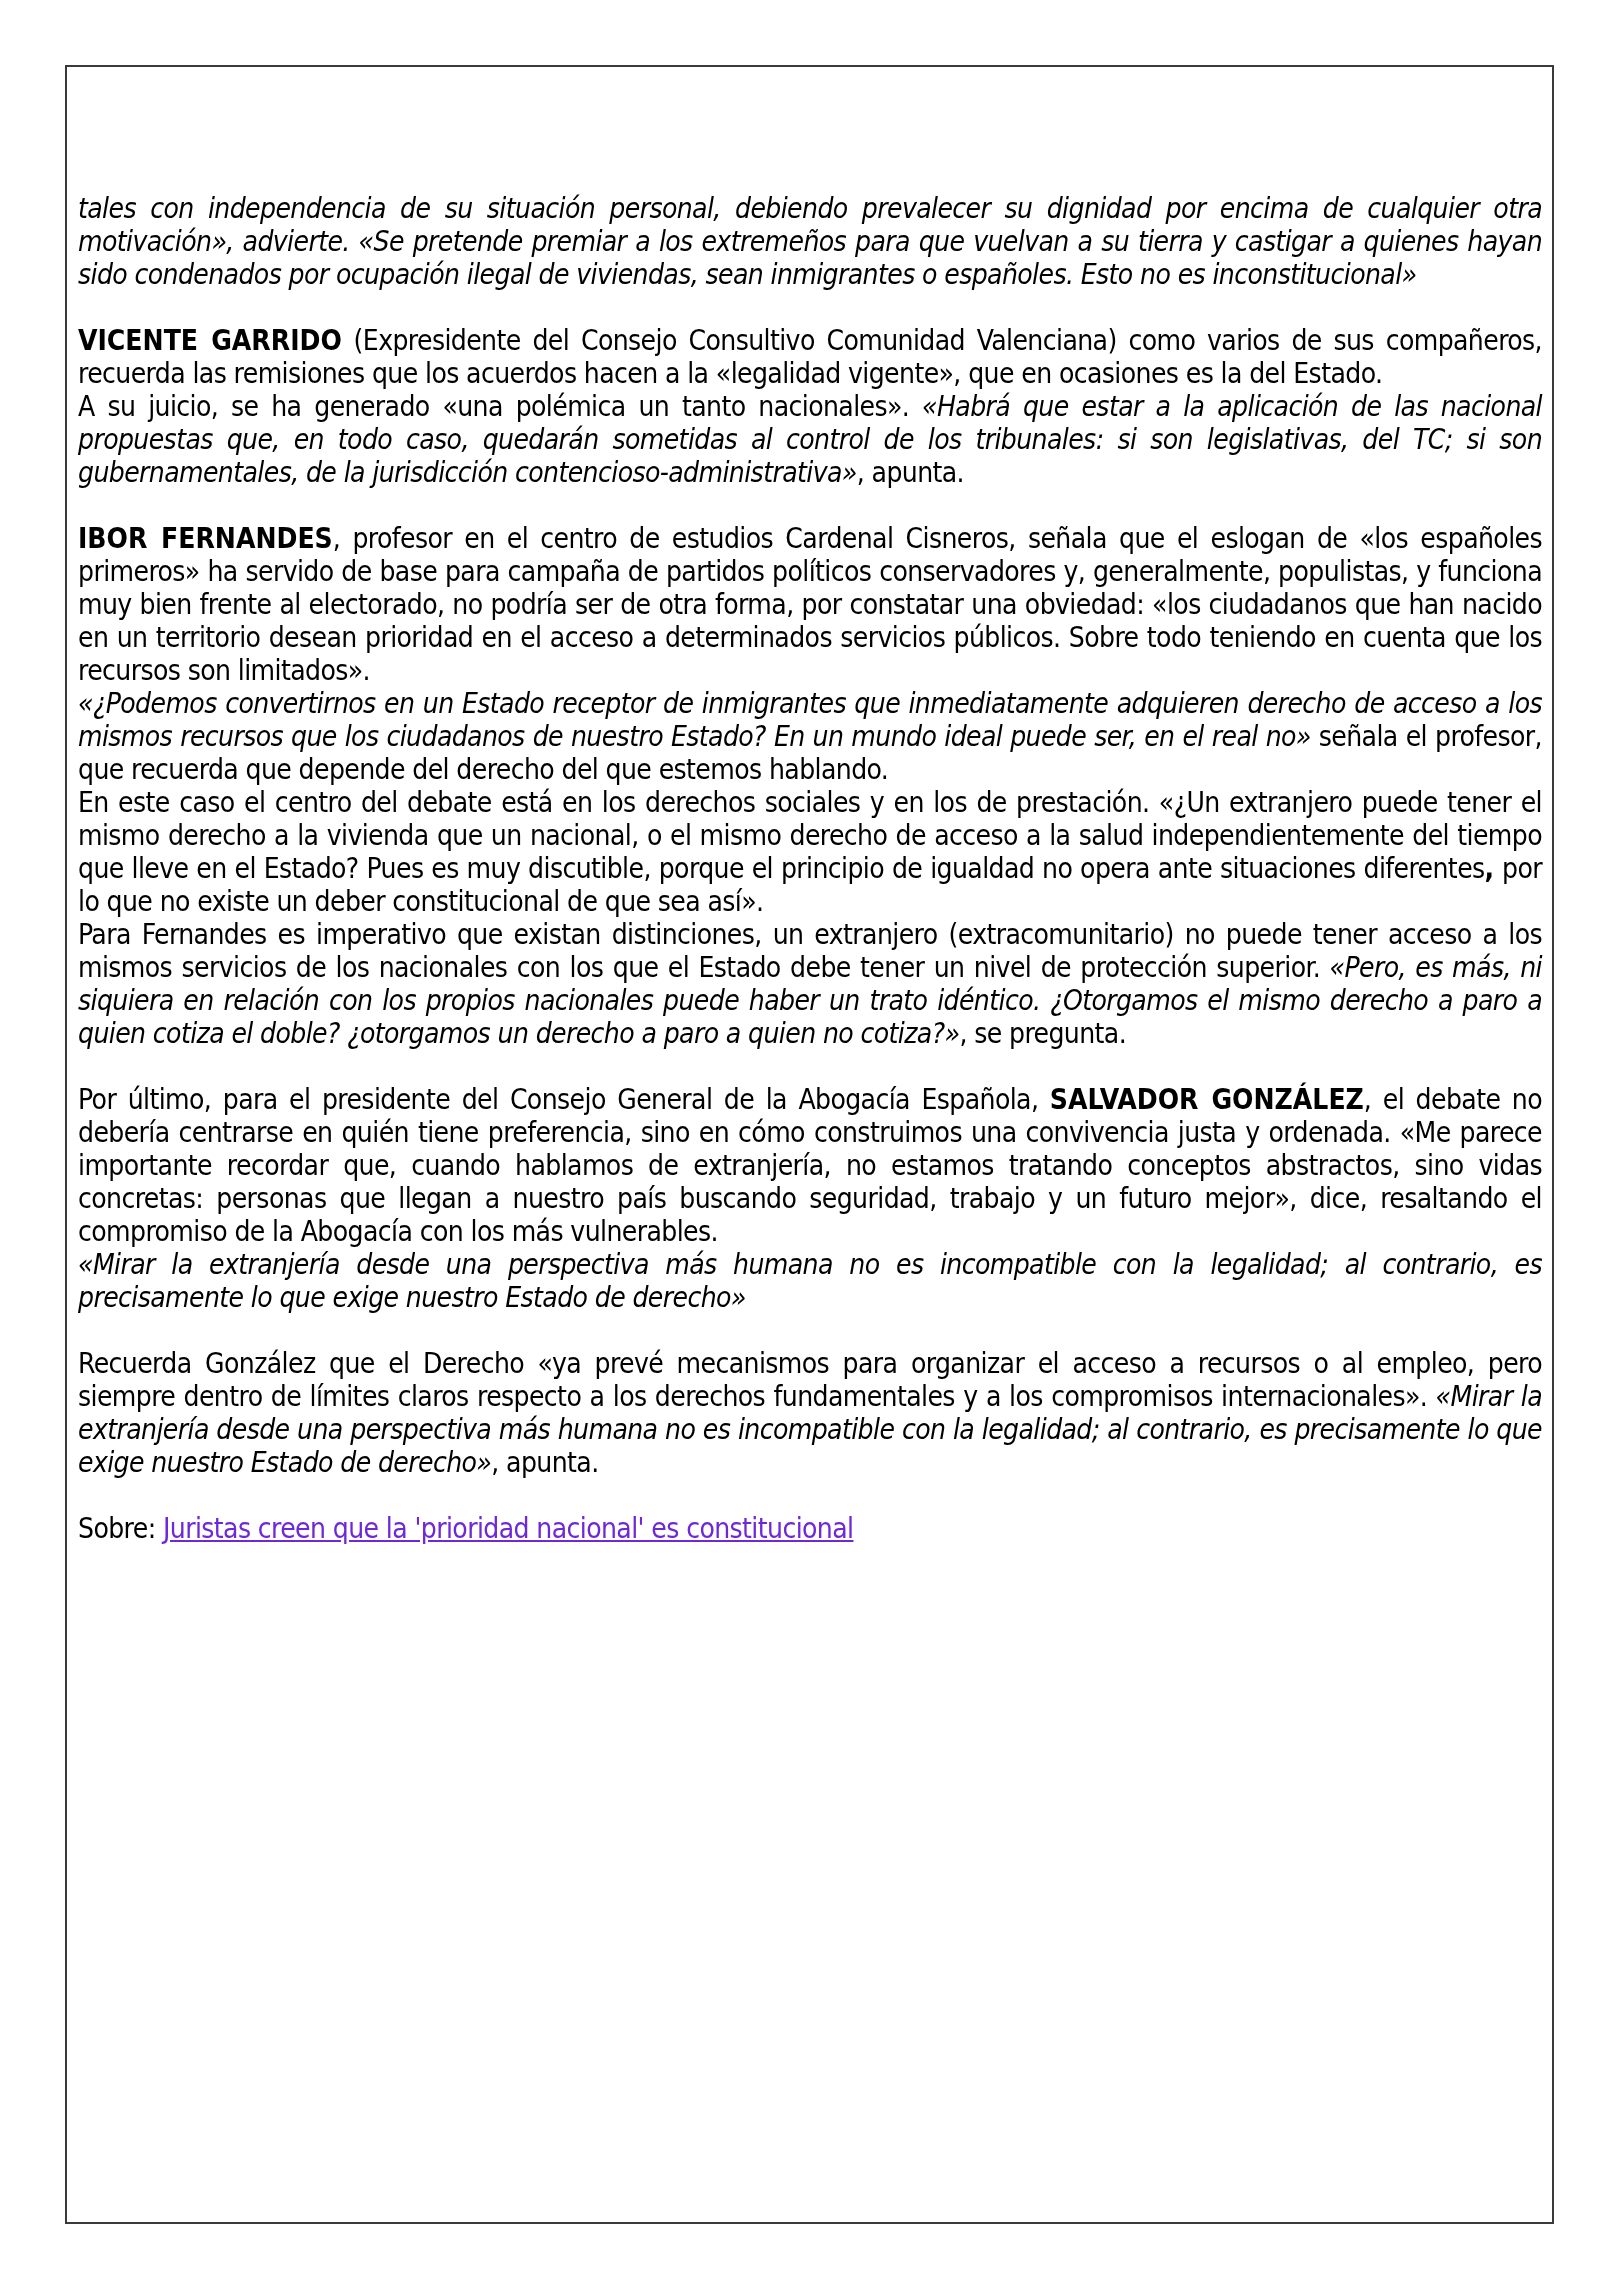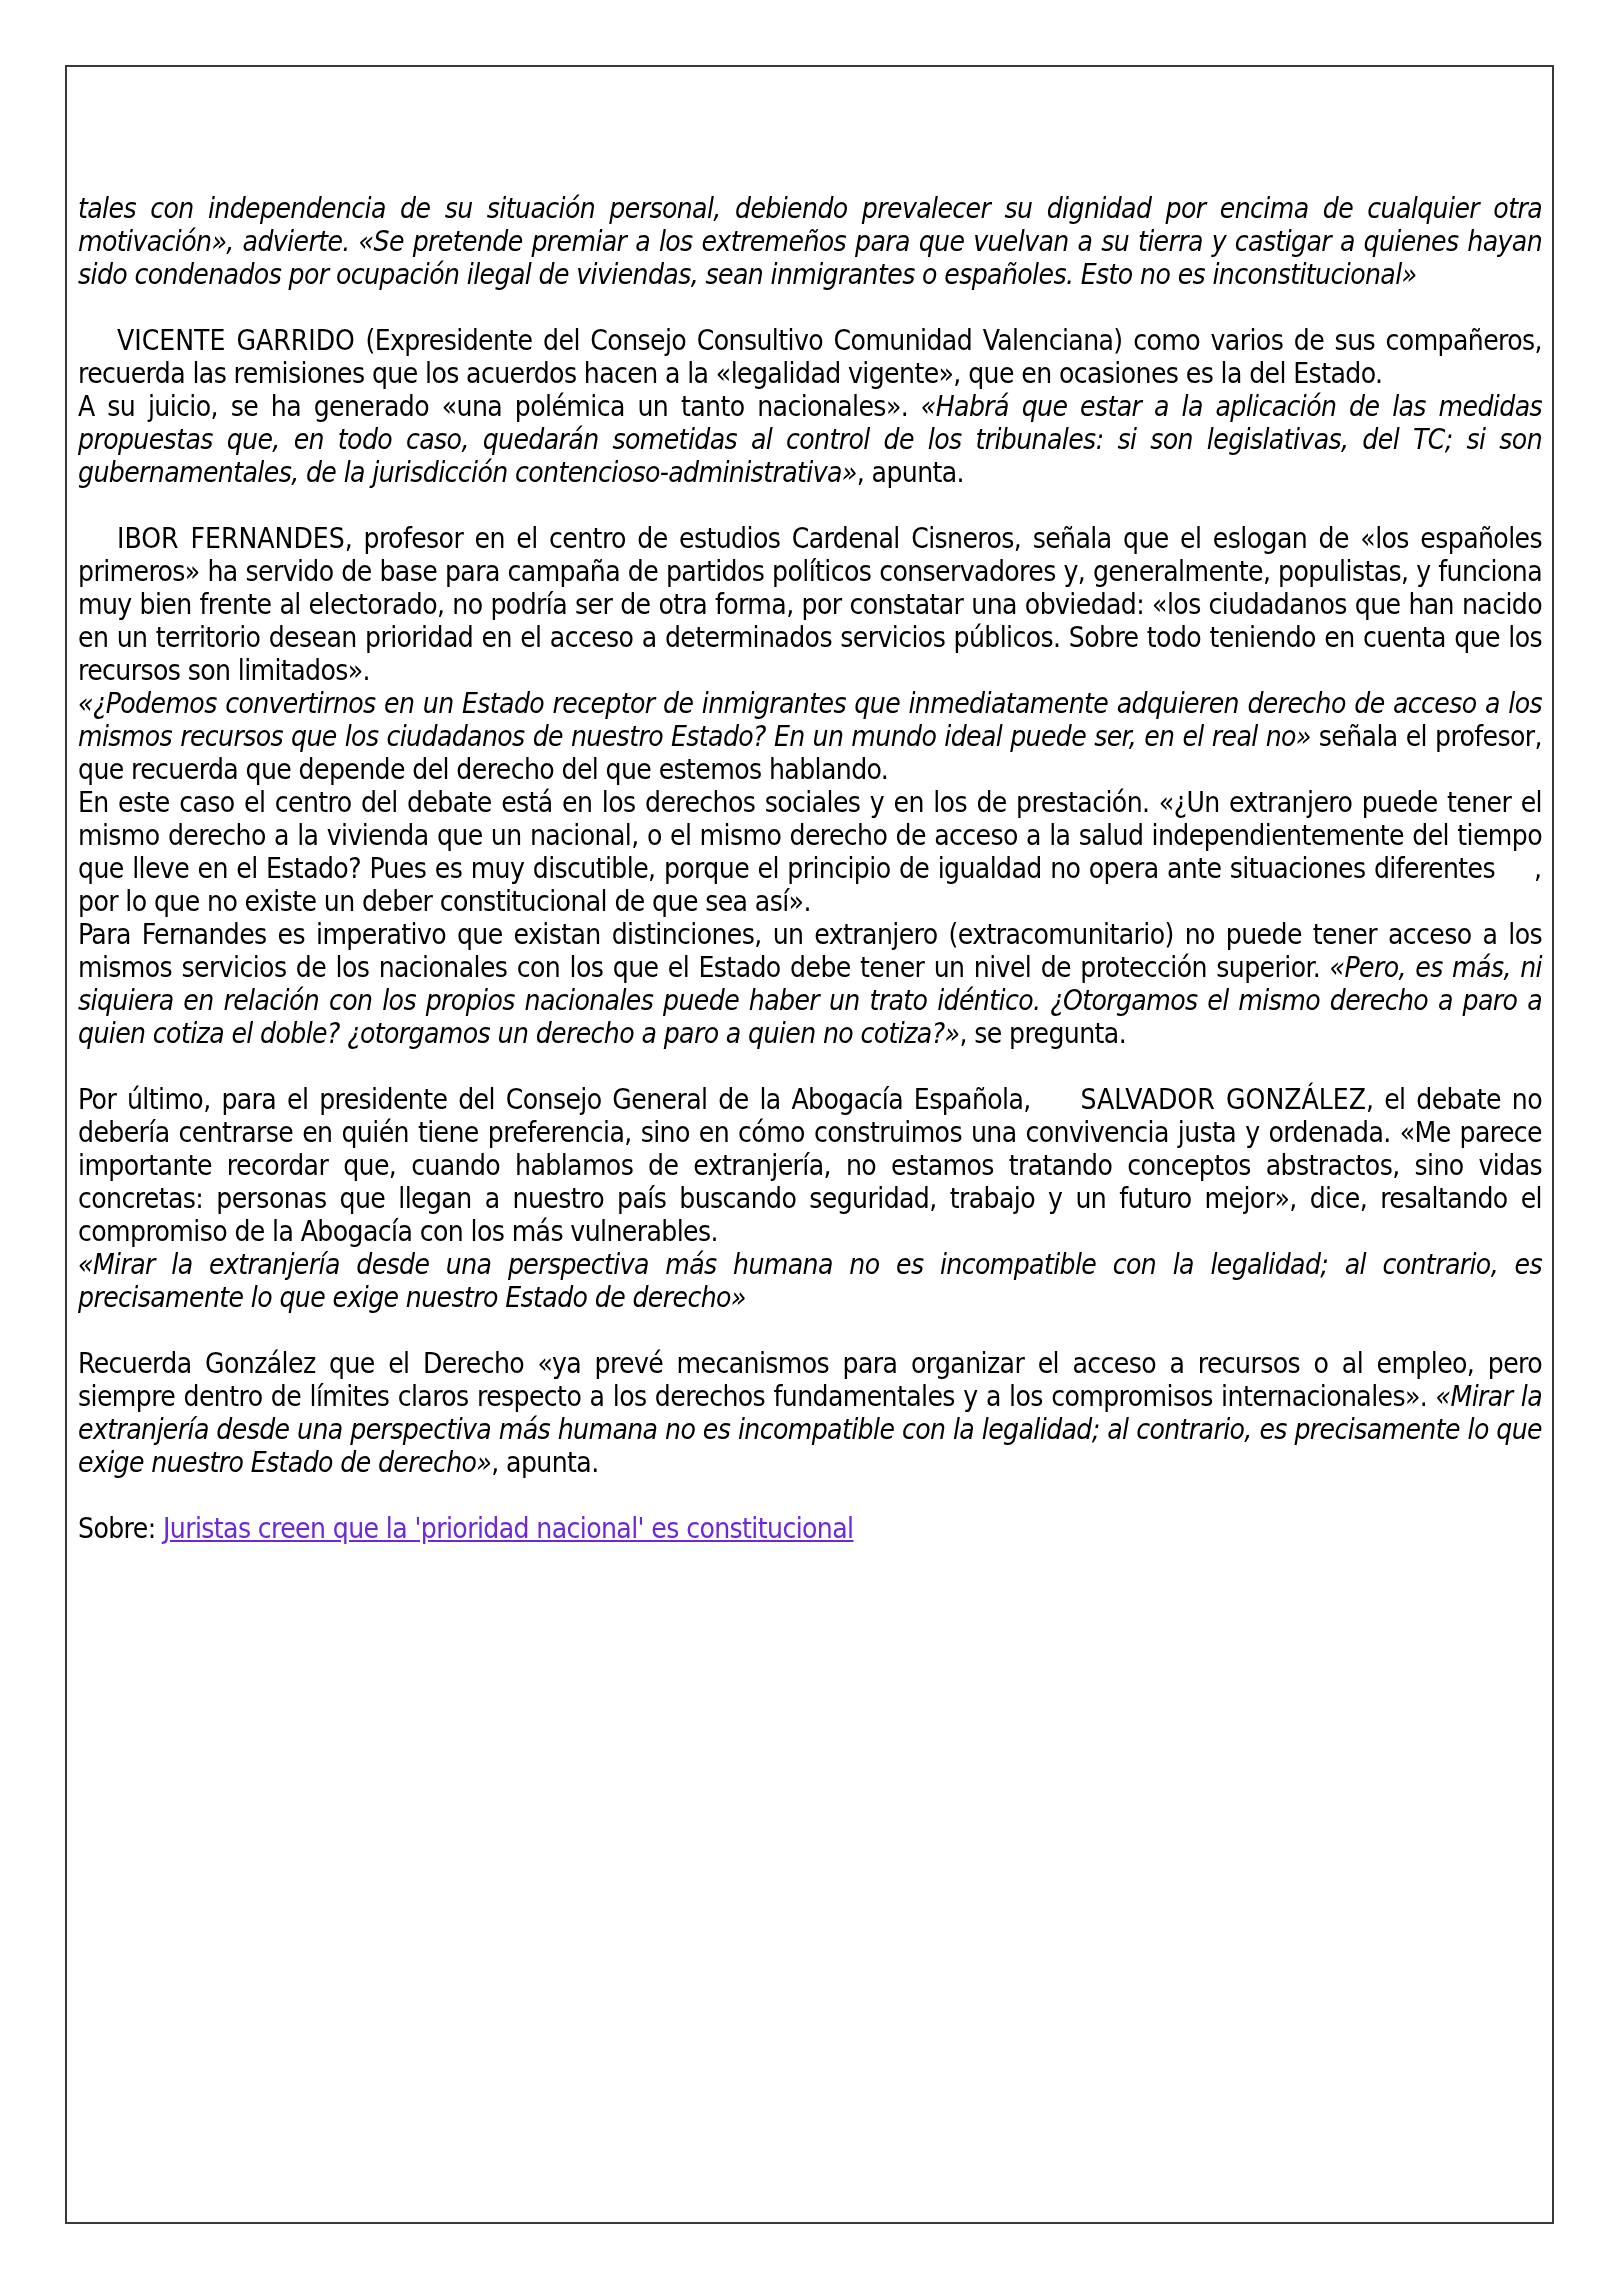--- a/index.html
+++ b/index.html
@@ -35,21 +35,21 @@
       font-stretch: condensed;
     }
     .content p {
       margin: 0;
       text-align: justify;
       text-align-last: left;
     }
     .gap {
       height: 33px;
     }
-    .b { font-weight: normal; letter-spacing: 0; margin-left: 39px; }
+    .b { font-weight: bold; letter-spacing: 0; }
     .i { font-style: italic; }
     .source-link {
       color: #6d28d9;
       text-decoration: underline;
       cursor: pointer;
     }
   </style>
 </head>
 <body>
 
@@ -61,21 +61,21 @@
     <span class="i">tales con independencia de su situación personal, debiendo prevalecer su dignidad por encima de cualquier otra motivación», advierte. «Se pretende premiar a los extremeños para que vuelvan a su tierra y castigar a quienes hayan sido condenados por ocupación ilegal de viviendas, sean inmigrantes o españoles. Esto no es inconstitucional»</span>
   </p>
 
   <div class="gap"></div>
 
   <p>
     <span class="b">VICENTE GARRIDO</span><span> (Expresidente del Consejo Consultivo Comunidad Valenciana) como varios de sus compañeros, recuerda las remisiones que los acuerdos hacen a la «legalidad vigente», que en ocasiones es la del Estado.</span>
   </p>
 
   <p>
-    <span>A su juicio, se ha generado «una polémica un tanto nacionales». </span><span class="i">«Habrá que estar a la aplicación de las medidas propuestas que, en todo caso, quedarán sometidas al control de los tribunales: si son legislativas, del TC; si son gubernamentales, de la jurisdicción contencioso-administrativa»</span><span>, apunta.</span>
+    <span>A su juicio, se ha generado «una polémica un tanto nacionales». </span><span class="i">«Habrá que estar a la aplicación de las nacional propuestas que, en todo caso, quedarán sometidas al control de los tribunales: si son legislativas, del TC; si son gubernamentales, de la jurisdicción contencioso-administrativa»</span><span>, apunta.</span>
   </p>
 
   <div class="gap"></div>
 
   <p>
     <span class="b">IBOR FERNANDES</span><span>, profesor en el centro de estudios Cardenal Cisneros, señala que el eslogan de «los españoles primeros» ha servido de base para campaña de partidos políticos conservadores y, generalmente, populistas, y funciona muy bien frente al electorado, no podría ser de otra forma, por constatar una obviedad: «los ciudadanos que han nacido en un territorio desean prioridad en el acceso a determinados servicios públicos. Sobre todo teniendo en cuenta que los recursos son limitados».</span>
   </p>
 
   <p>
     <span class="i">«¿Podemos convertirnos en un Estado receptor de inmigrantes que inmediatamente adquieren derecho de acceso a los mismos recursos que los ciudadanos de nuestro Estado? En un mundo ideal puede ser, en el real no»</span><span> señala el profesor, que recuerda que depende del derecho del que estemos hablando.</span>

